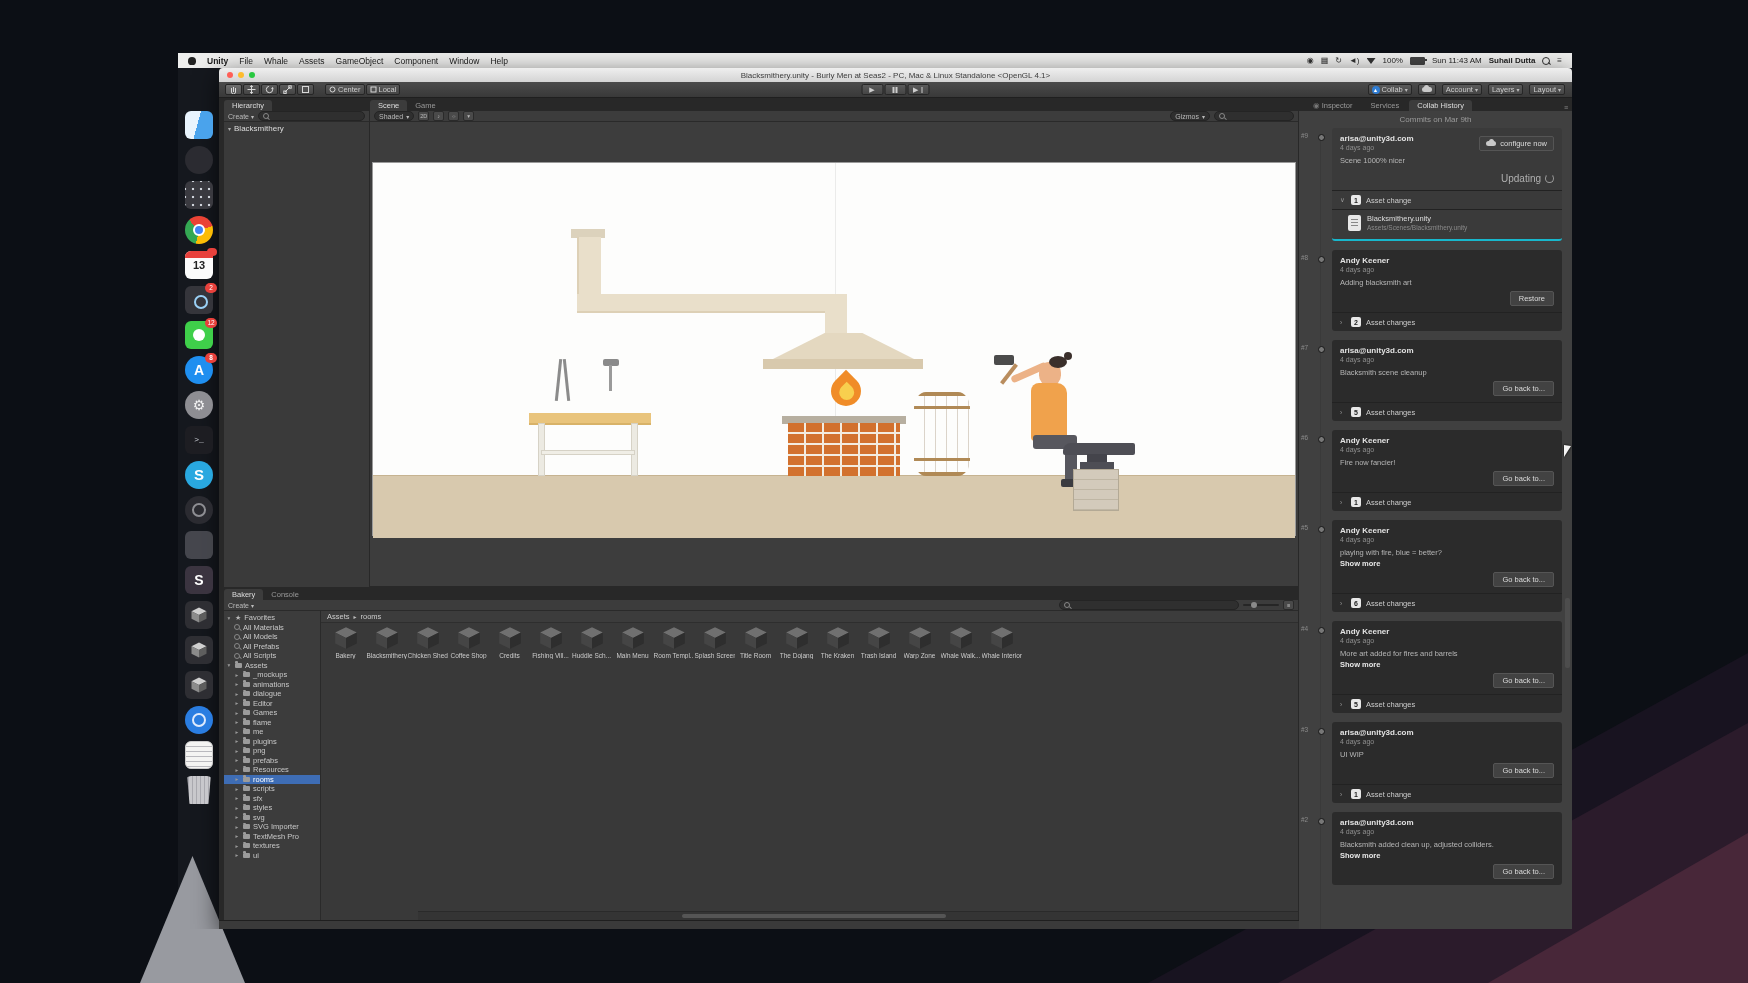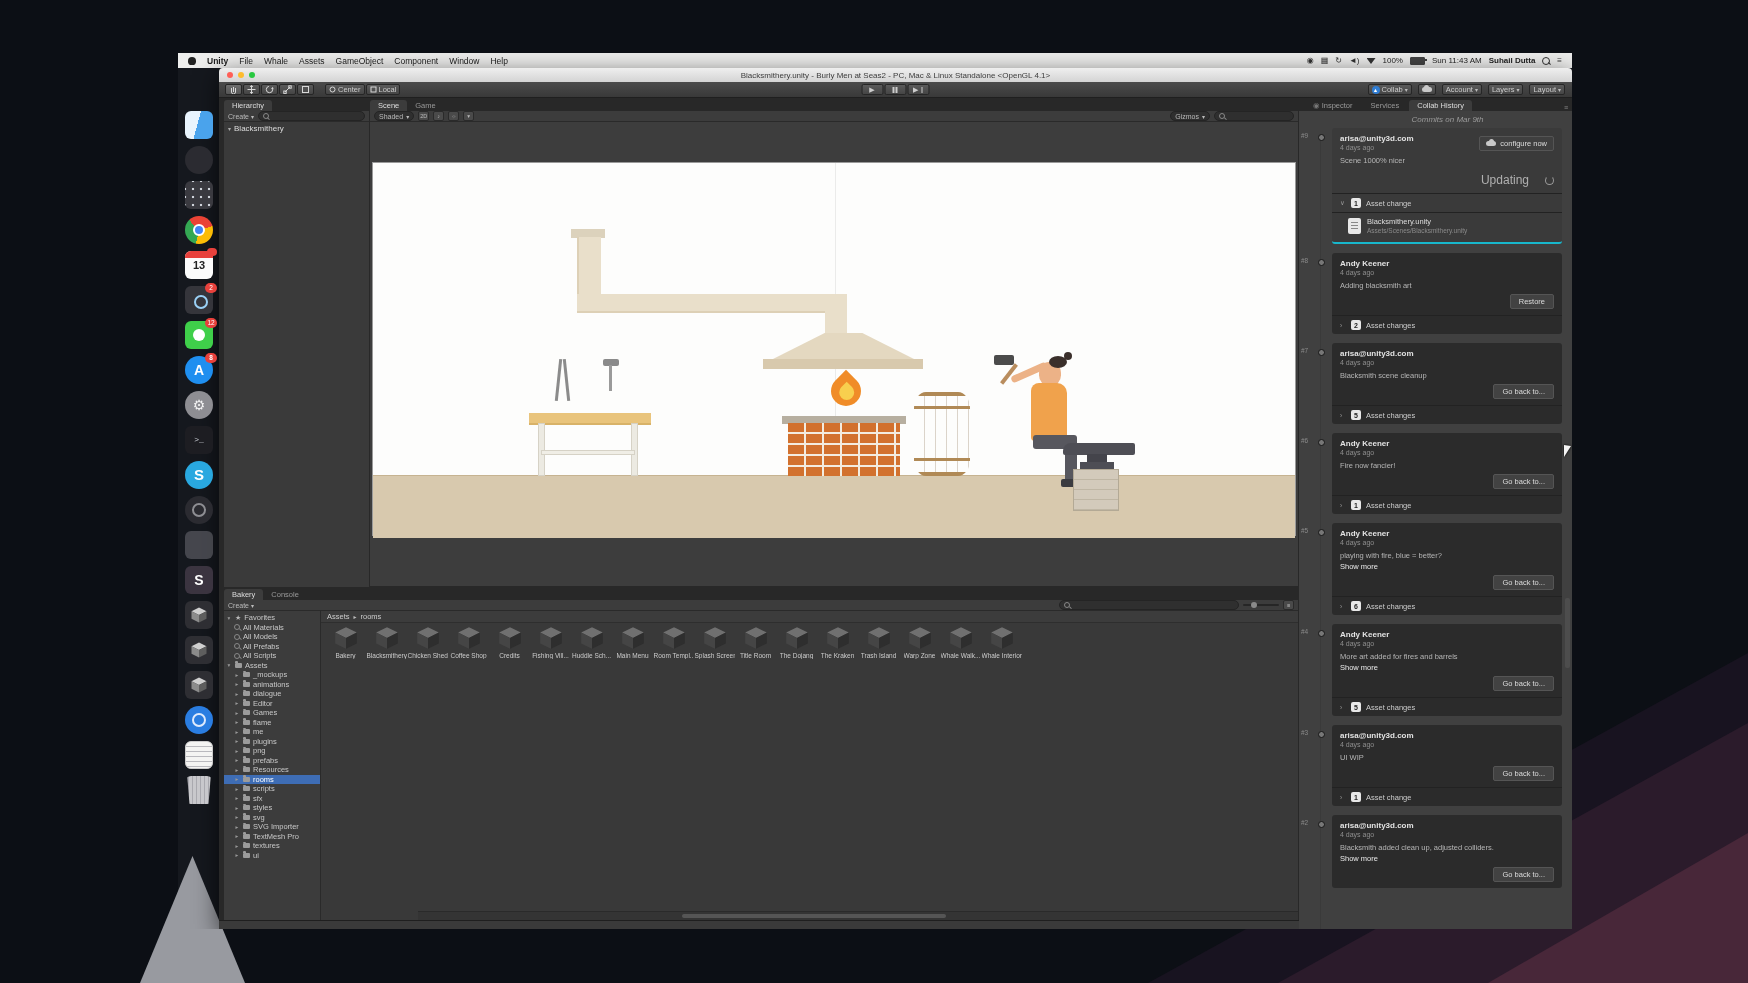--- a/index.html
+++ b/index.html
@@ -166,40 +166,40 @@
   .acell svg{display:block;}
   .alabel{margin-top:1px;font-size:6.5px;color:#cccccc;max-width:40px;white-space:nowrap;overflow:hidden;text-align:center;}
   .proj-foot{position:absolute;left:97px;right:0;bottom:0;height:8px;background:#343434;border-top:1px solid #2a2a2a;}
   .hscroll{position:absolute;left:30%;top:2px;width:30%;height:4px;background:#555;border-radius:2px;}
   .slider{width:36px;height:2px;background:#262626;border-radius:1px;position:relative;}
   .knob{position:absolute;left:8px;top:-2.5px;width:6px;height:6px;border-radius:50%;background:#8a8a8a;}
   
   .statusbar{position:absolute;left:0;top:852px;width:1080px;height:9px;background:#3a3a3a;border-top:1px solid #1f1f1f;}
   
   .collab{position:absolute;left:1080px;top:30px;width:273px;height:831px;background:#404040;overflow:hidden;}
-  .chead{position:absolute;left:12px;top:13px;width:100%;height:17px;display:flex;align-items:center;justify-content:center;
-         font-size:8px;color:#9a9a9a;font-style:italic;}
+  .chead{position:absolute;left:0;top:13px;width:100%;height:17px;display:flex;align-items:center;justify-content:center;
+         font-size:8px;color:#9a9a9a;}
   .commits{position:absolute;left:0;top:30px;right:10px;bottom:0;overflow:hidden;}
   .commits .line{position:absolute;left:21px;top:6px;bottom:0;width:1px;background:#3a3a3a;}
   .commit-row{display:flex;margin-bottom:9px;position:relative;}
   .cmarker{width:33px;flex:0 0 auto;position:relative;}
   .cmarker .mlabel{position:absolute;left:2px;top:4px;font-size:6.5px;color:#8a8a8a;}
   .cmarker .mdot{position:absolute;left:19px;top:6px;width:5px;height:5px;border-radius:50%;background:#777;border:1px solid #161616;}
   .ccard{flex:1;background:#2b2b2b;border-radius:3px;padding:6px 8px 0 8px;box-sizing:border-box;position:relative;}
   .ccard.sel{background:#3a3a3a;border-bottom:2px solid #18b7cc;}
   .cauthor{font-size:8px;font-weight:bold;color:#e2e2e2;}
   .ctime{font-size:7px;color:#8f8f8f;margin-top:1px;}
   .cmsg{font-size:7.5px;color:#b5b5b5;margin-top:5px;}
-  .cshow{font-size:7.5px;font-weight:normal;color:#e8e8e8;margin-top:2px;}
+  .cshow{font-size:7.5px;font-weight:bold;color:#e8e8e8;margin-top:2px;}
   .cbtn-row{display:flex;justify-content:flex-end;margin-top:4px;padding-bottom:6px;}
   .cbtn{background:#424242;border:1px solid #555;border-radius:2px;color:#dcdcdc;font-size:7.5px;padding:2px 8px;}
   .conf-btn{position:absolute;right:8px;top:8px;background:#3f3f3f;border:1px solid #555;border-radius:2px;
             color:#dcdcdc;font-size:7.5px;padding:2px 6px;display:flex;align-items:center;gap:4px;}
-  .updating{display:flex;justify-content:flex-end;align-items:center;gap:16px;margin-top:8px;padding-bottom:6px;
-            font-size:12px;color:#b0b0b0;}
+  .updating{display:flex;justify-content:flex-end;align-items:center;gap:4px;margin-top:8px;padding-bottom:6px;
+            font-size:10px;color:#b0b0b0;}
   .spin{width:7px;height:7px;border:1.5px solid #9a9a9a;border-top-color:transparent;border-radius:50%;}
   .changes{border-top:1px solid #222;display:flex;align-items:center;gap:5px;height:18px;margin:0 -8px;padding:0 8px;}
   .chev{font-size:6.5px;color:#9a9a9a;width:6px;}
   .cbadge{width:10px;height:10px;background:#e8e8e8;border-radius:2px;color:#222;font-size:7px;font-weight:bold;
           display:flex;align-items:center;justify-content:center;}
   .clabel{font-size:7.5px;color:#cccccc;}
   .filerow{display:flex;align-items:center;gap:6px;margin:0 -8px;padding:4px 8px 8px 16px;border-top:1px solid #222;}
   .ficon{width:13px;height:16px;background:#e8e8e8;border-radius:2px;position:relative;flex:0 0 auto;}
   .ficon::after{content:"";position:absolute;left:3px;top:4px;width:7px;height:1px;background:#888;box-shadow:0 3px 0 #888,0 6px 0 #888;}
   .fname{font-size:7.5px;color:#ddd;}

